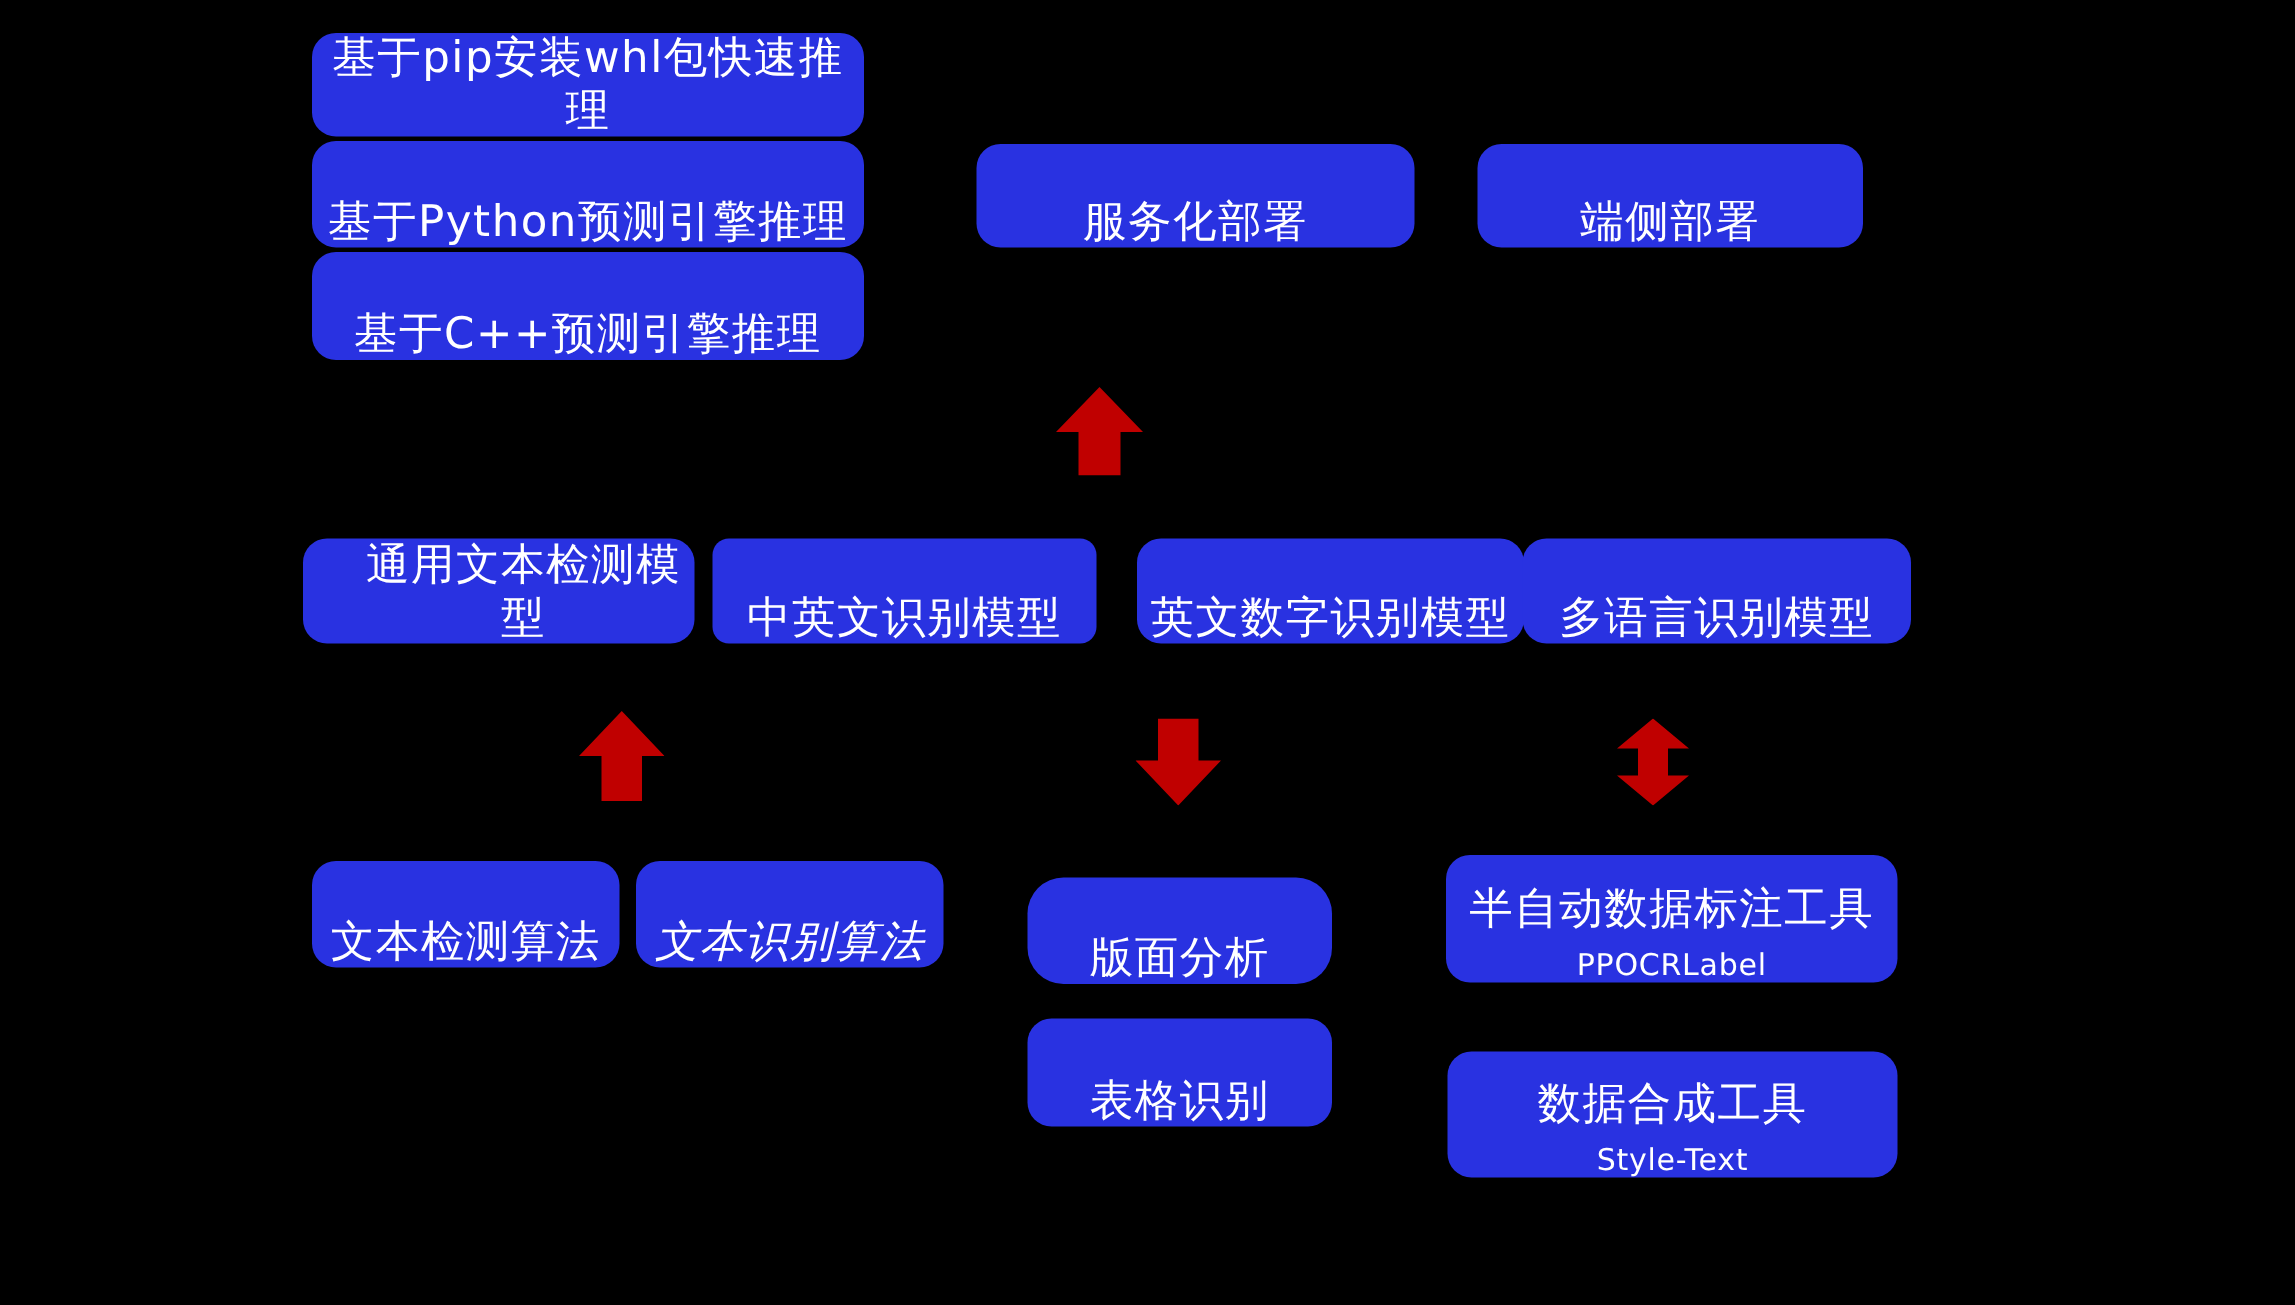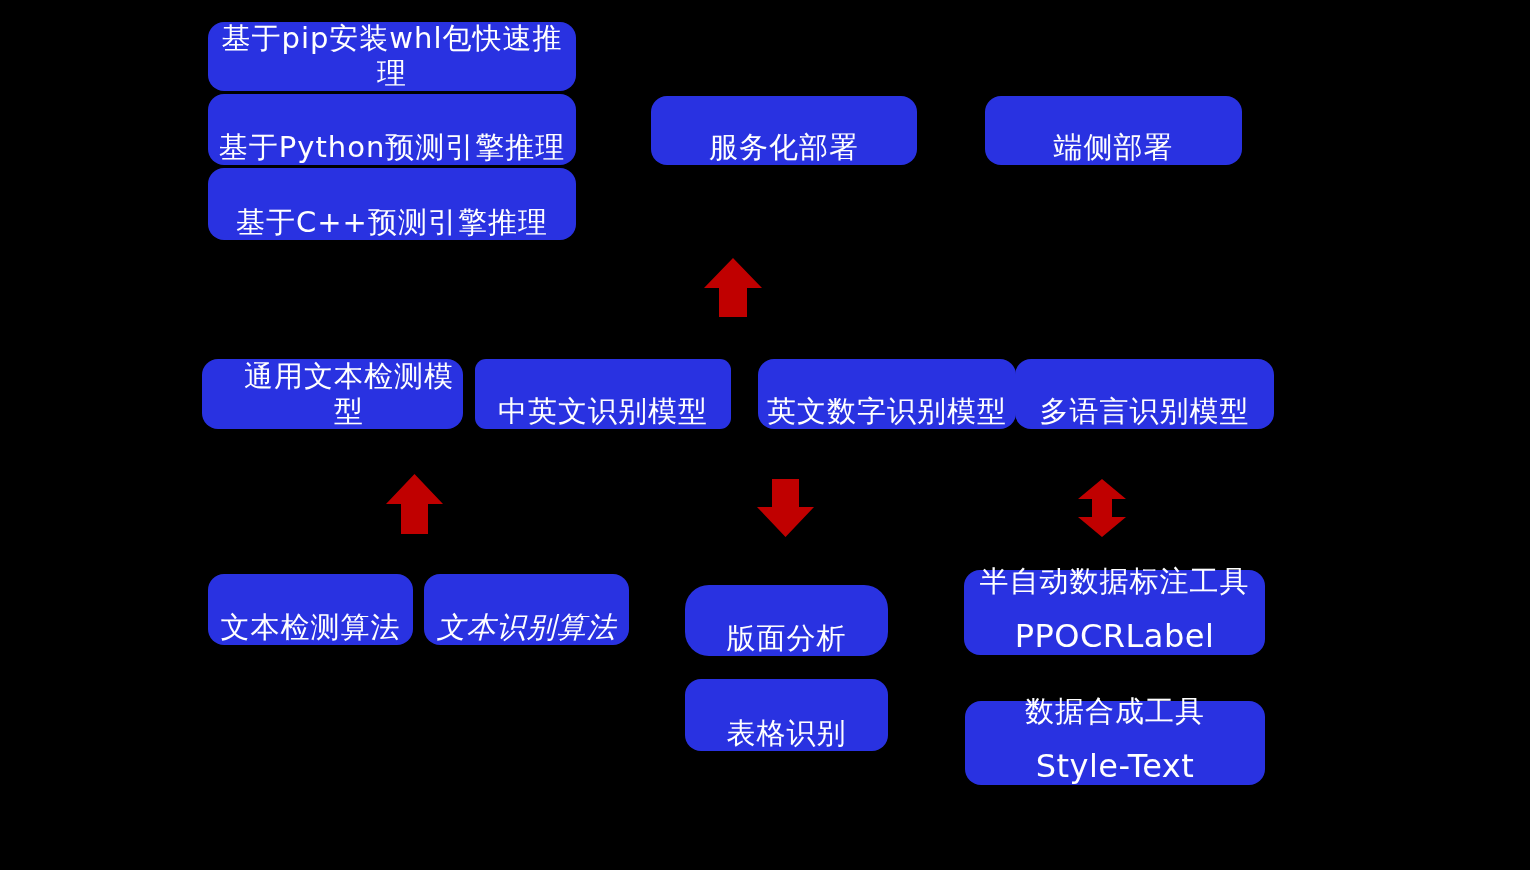--- a/index.html
+++ b/index.html
@@ -20,32 +20,32 @@
     align-items:center;
     justify-content:flex-end;
     text-align:center;
     font-size:29px;
     letter-spacing:1px;
     font-weight:400;
     line-height:1.2;
     box-sizing:border-box;
   }
   .sub-label{
-    font-size:32px;
+    font-size:20px;
     letter-spacing:0.5px;
-    margin-top:18px;
+    margin-top:8px;
   }
   .arrow{position:absolute;}
 
   
   #b-pip     {left:208px;top:22px; width:368px;height:69px;}
   #b-python  {left:208px;top:94px; width:368px;height:71px;}
   #b-cpp     {left:208px;top:168px;width:368px;height:72px;}
   
-  #b-serving {left:651px;top:96px; width:266px;height:69px;}
+  #b-serving {left:651px;top:96px; width:292px;height:69px;}
   #b-edge    {left:985px;top:96px; width:257px;height:69px;}
   
   #b-det-model {left:202px; top:359px;width:261px;height:70px;padding-left:33px;}
   #b-chen-rec  {left:475px; top:359px;width:256px;height:70px;border-radius:11px;}
   #b-ennum-rec {left:744px; top:359px;width:258px;height:70px;margin-left:14px;}
   #b-multi-rec {left:1015px;top:359px;width:259px;height:70px;}
   
   #b-det-algo {left:208px;top:574px;width:205px;height:71px;}
   #b-rec-algo {left:424px;top:574px;width:205px;height:71px;font-style:italic;}
   #b-e2e-algo {left:211px;top:752px;width:203px;height:60px;}

